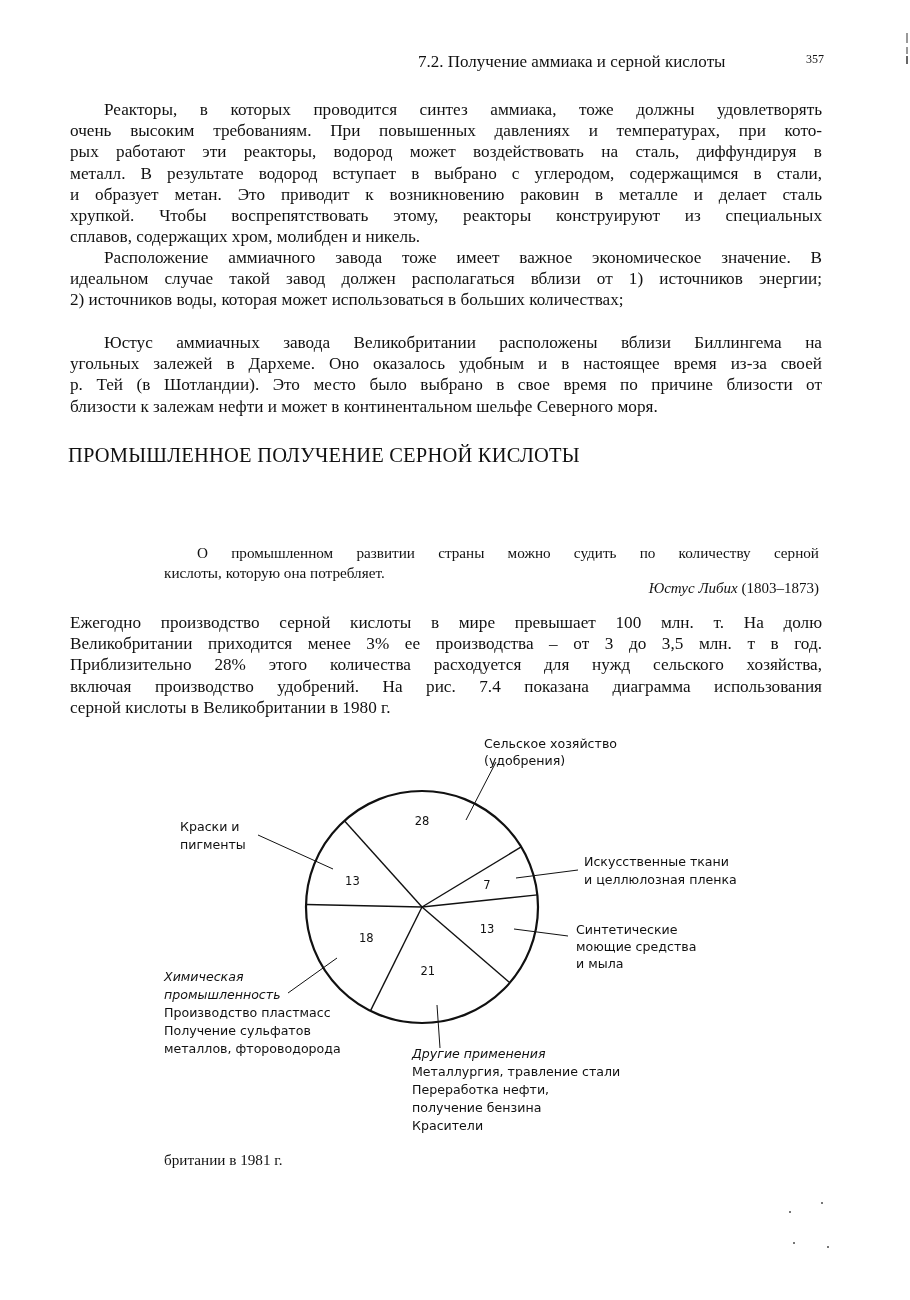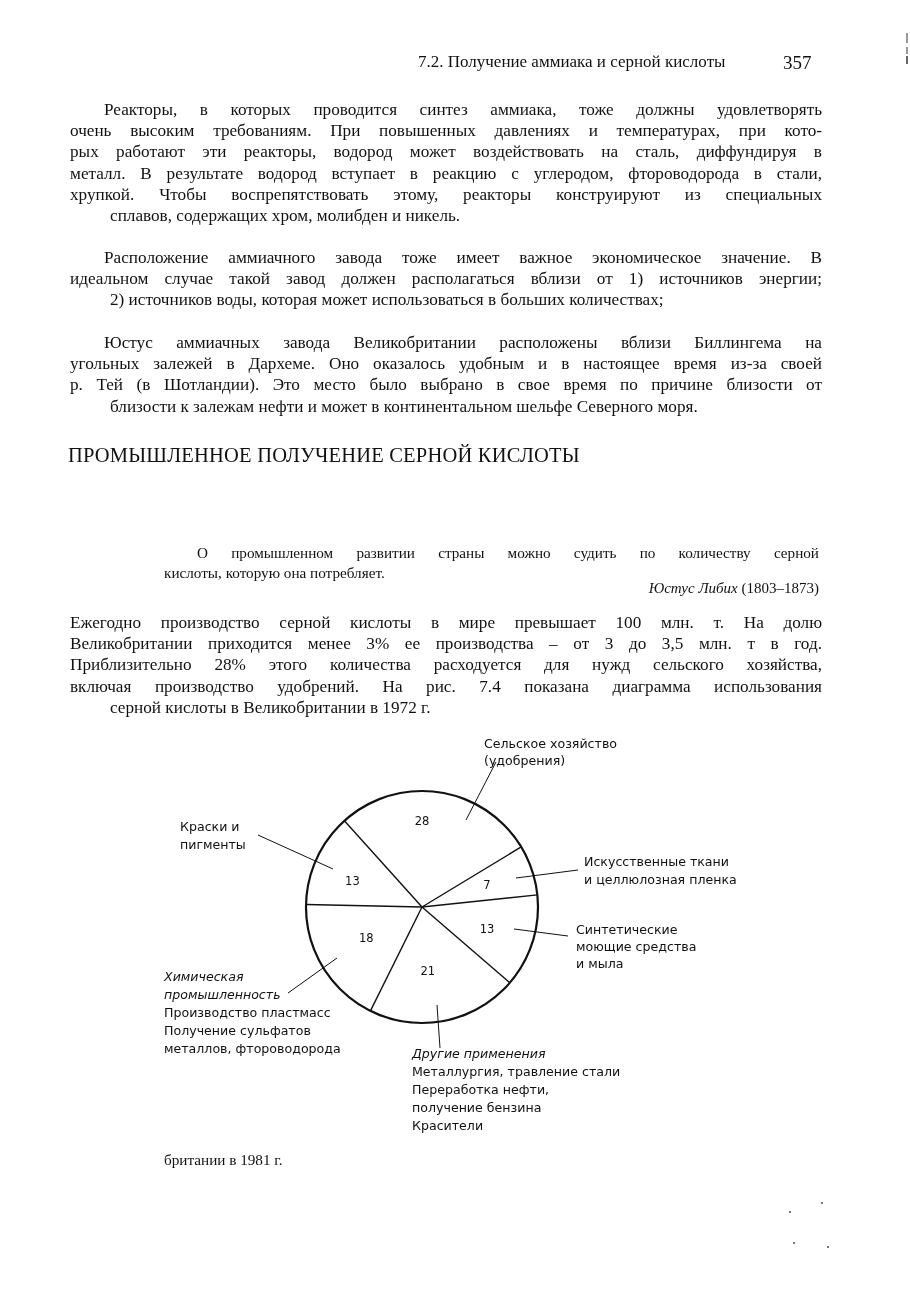--- a/index.html
+++ b/index.html
@@ -1,24 +1,24 @@
 <!DOCTYPE html>
 <html><head>
 <meta charset="utf-8">
 <style>
   html, body { margin: 0; padding: 0; background: #ffffff; }
   body { width: 910px; height: 1300px; position: relative; overflow: hidden;
          font-family: "Liberation Serif", serif; color: #111; }
   .abs { position: absolute; }
   .running-head { left: 418px; top: 52px; font-size: 17px; }
-  .page-num { left: 783px; top: 52px; font-size: 19px; }
+  .page-num { left: 806px; top: 52px; font-size: 12px; }
   .para { position: absolute; left: 70px; width: 752px; font-size: 17.2px; line-height: 21.2px;
           text-align: justify; }
   .para .line { display: block; text-align: justify; text-align-last: justify; white-space: nowrap; }
-  .para .line.last { text-align-last: left; margin-left: 40px; }
+  .para .line.last { text-align-last: left; }
   .para .line.indent { text-indent: 34px; }
   .heading { left: 68px; top: 444px; font-size: 20.5px; letter-spacing: 0.2px; }
   .epigraph { position: absolute; left: 164px; width: 655px; font-size: 15.2px; line-height: 20px; }
   .epigraph .line { display: block; white-space: nowrap; text-align: justify; text-align-last: justify; }
   .epigraph .line.last { text-align-last: left; }
   .epigraph .line.indent { text-indent: 33px; }
   .attribution { left: 500px; width: 319px; top: 580px; font-size: 15px; text-align: right; }
   .attribution i { font-style: italic; }
   .chart { position: absolute; left: 0; top: 0; width: 910px; height: 1300px; }
   .clabel { font-family: "DejaVu Sans", sans-serif; font-size: 12.6px; fill: #111; }
@@ -33,21 +33,22 @@
 </head>
 <body>
 
 <div class="abs running-head">7.2. Получение аммиака и серной кислоты</div>
 <div class="abs page-num">357</div>
 
 <div class="para" style="top:99px;">
   <span class="line indent">Реакторы, в которых проводится синтез аммиака, тоже должны удовлетворять</span>
   <span class="line">очень высоким требованиям. При повышенных давлениях и температурах, при кото-</span>
   <span class="line">рых работают эти реакторы, водород может воздействовать на сталь, диффундируя в</span>
-  <span class="line">металл. В результате водород вступает в реакцию с углеродом, фтороводорода в стали,</span>
+  <span class="line">металл. В результате водород вступает в выбрано с углеродом, содержащимся в стали,</span>
+  <span class="line">и образует метан. Это приводит к возникновению раковин в металле и делает сталь</span>
   <span class="line">хрупкой. Чтобы воспрепятствовать этому, реакторы конструируют из специальных</span>
   <span class="line last">сплавов, содержащих хром, молибден и никель.</span>
 </div>
 
 <div class="para" style="top:247px;">
   <span class="line indent">Расположение аммиачного завода тоже имеет важное экономическое значение. В</span>
   <span class="line">идеальном случае такой завод должен располагаться вблизи от 1) источников энергии;</span>
   <span class="line last">2) источников воды, которая может использоваться в больших количествах;</span>
 </div>
 
@@ -67,21 +68,21 @@
 <div class="abs attribution">
   <i>Юстус Либих</i>
   <span>(1803–1873)</span>
 </div>
 
 <div class="para" style="top:612px;">
   <span class="line">Ежегодно производство серной кислоты в мире превышает 100 млн. т. На долю</span>
   <span class="line">Великобритании приходится менее 3% ее производства – от 3 до 3,5 млн. т в год.</span>
   <span class="line">Приблизительно 28% этого количества расходуется для нужд сельского хозяйства,</span>
   <span class="line">включая производство удобрений. На рис. 7.4 показана диаграмма использования</span>
-  <span class="line last">серной кислоты в Великобритании в 1972 г.</span>
+  <span class="line last">серной кислоты в Великобритании в 1980 г.</span>
 </div>
 
 <svg class="chart" viewBox="0 0 910 1300" xmlns="http://www.w3.org/2000/svg">
   <g id="pie-slices">
       <circle cx="422" cy="907" r="116" fill="#fff" stroke="#111" stroke-width="2.2"></circle>
       <line x1="422" y1="907" x2="344.38084966237244" y2="820.7952002446223" stroke="#111" stroke-width="1.4"></line>
       <line x1="422" y1="907" x2="521.2222541786188" y2="846.9088669127169" stroke="#111" stroke-width="1.4"></line>
       <line x1="422" y1="907" x2="537.3645398627198" y2="894.8746982609522" stroke="#111" stroke-width="1.4"></line>
       <line x1="422" y1="907" x2="509.81142645560374" y2="982.7967900628522" stroke="#111" stroke-width="1.4"></line>
       <line x1="422" y1="907" x2="370.4223192145484" y2="1010.9025641877719" stroke="#111" stroke-width="1.4"></line>

